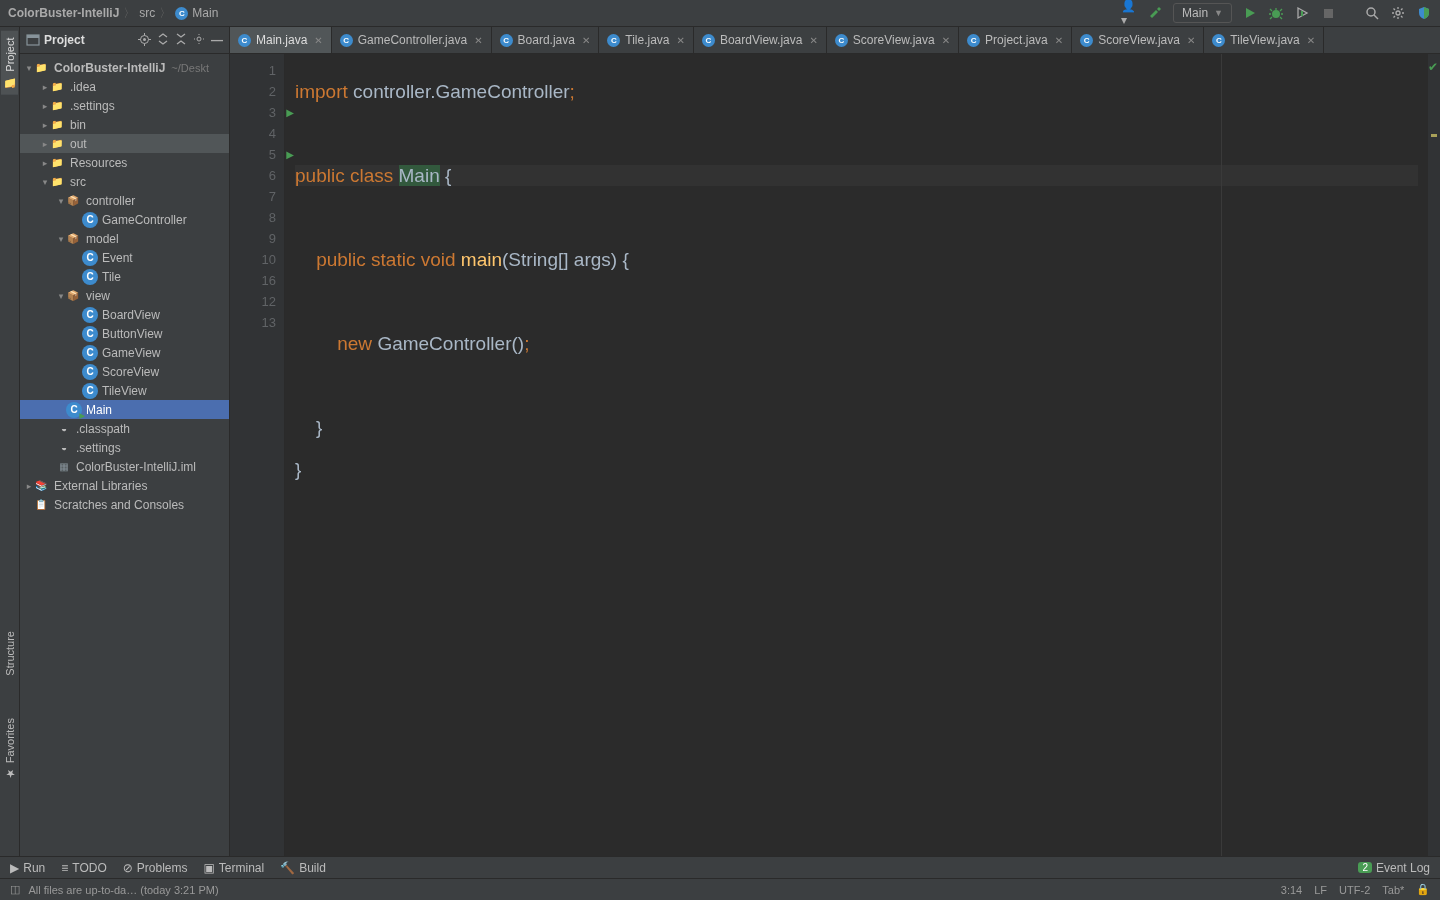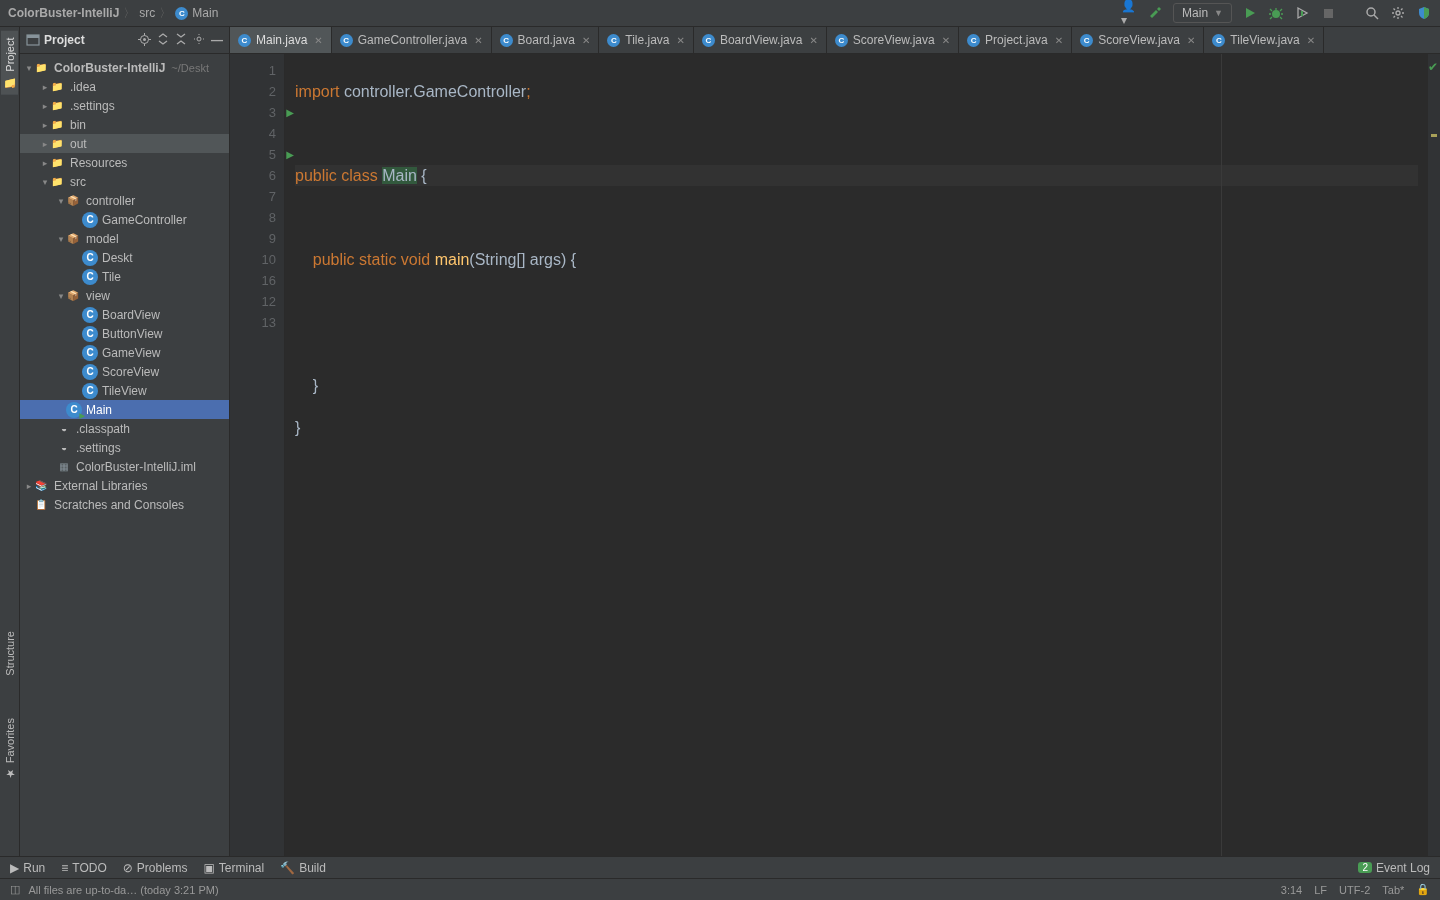--- a/index.html
+++ b/index.html
@@ -40,21 +40,21 @@
 .tabbar { height:27px; background:#3c3f41; border-bottom:1px solid #2a2a2a; display:flex; align-items:center; overflow:hidden;}
 .ftab { display:flex; align-items:center; gap:5px; padding:0 8px; height:100%; cursor:pointer; color:#bbb; border-right:1px solid #2a2a2a; font-size:12px;}
 .ftab.active { background:#515658; color:#ddd;}
 .ftab .x { color:#888; font-size:10px; margin-left:2px;}
 .ftab .ci { background:#3d8bcd; color:#fff; border-radius:50%; width:13px; height:13px; font-size:8px; font-weight:bold; display:flex; align-items:center; justify-content:center;}
 
 .code-area { flex:1; display:flex; position:relative;}
 .gutter { width:55px; background:#313335; color:#606366; text-align:right; padding:6px 8px 6px 0; font-family:"JetBrains Mono",Menlo,Consolas,monospace; font-size:13px; line-height:21px; border-right:1px solid #2a2a2a; position:relative;}
 .gutter .ln { height:21px; position:relative;}
 .gutter .run-gly { position:absolute; right:-18px; color:#499c54; font-size:10px;}
-.code { flex:1; padding:6px 10px; font-family:"JetBrains Mono",Menlo,Consolas,monospace; font-size:16px; line-height:21px; white-space:pre; position:relative;}
+.code { flex:1; padding:6px 10px; font-family:"JetBrains Mono",Menlo,Consolas,monospace; font-size:19px; line-height:21px; white-space:pre; position:relative;}
 .code .line { height:21px;}
 .code .line.cursor-line { background:#323232;}
 .kw { color:#cc7832;}
 .fn { color:#ffc66d;}
 .punc { color:#cc7832;}
 .white { color:#a9b7c6;}
 .hl-main { background-color:#32593d;}
 .right-marker { width:12px; background:#313335; position:relative;}
 .right-marker .ok { position:absolute; top:6px; left:0; color:#499c54; font-size:12px;}
 .right-marker .yel { position:absolute; top:80px; left:3px; width:6px; height:3px; background:#a9a159;}
@@ -238,21 +238,21 @@
           <span class="ico class-ico">C</span>
           <span>GameController</span>
         </div>
       <div class="node" style="padding-left:36px">
           <span class="arrow">▾</span>
           <span class="ico pkg-ico">📦</span>
           <span>model</span>
         </div>
       <div class="node" style="padding-left:62px">
           <span class="ico class-ico">C</span>
-          <span>Deskt</span>
+          <span>Event</span>
         </div>
       <div class="node" style="padding-left:62px">
           <span class="ico class-ico">C</span>
           <span>Tile</span>
         </div>
       <div class="node" style="padding-left:36px">
           <span class="arrow">▾</span>
           <span class="ico pkg-ico">📦</span>
           <span>view</span>
         </div>
@@ -368,20 +368,21 @@
         <div class="ln">12</div>
         <div class="ln">13</div>
       </div>
       <div class="code">
 <div class="line"><span class="kw">import</span><span class="white"> controller.GameController</span><span class="punc">;</span></div>
 <div class="line"></div>
 <div class="line cursor-line"><span class="kw">public</span><span class="white"> </span><span class="kw">class</span><span class="white"> </span><span class="white hl-main">Main</span><span class="white"> {</span></div>
 <div class="line"></div>
 <div class="line"><span class="white">    </span><span class="kw">public</span><span class="white"> </span><span class="kw">static</span><span class="white"> </span><span class="kw">void</span><span class="white"> </span><span class="fn">main</span><span class="white">(</span><span class="white">String</span><span class="white">[] args) {</span></div>
 <div class="line"></div>
+<div class="line"><span class="white">        </span><span class="kw">new</span><span class="white"> </span><span class="white">GameController</span><span class="white">()</span><span class="punc">;</span></div>
 <div class="line"></div>
 <div class="line"><span class="white">    }</span></div>
 <div class="line"><span class="white">}</span></div>
 <div class="line"></div>
 <div class="line"></div>
 <div class="line"></div>
         <div class="vline"></div>
       </div>
       <div class="right-marker">
         <span class="ok">✔</span>

